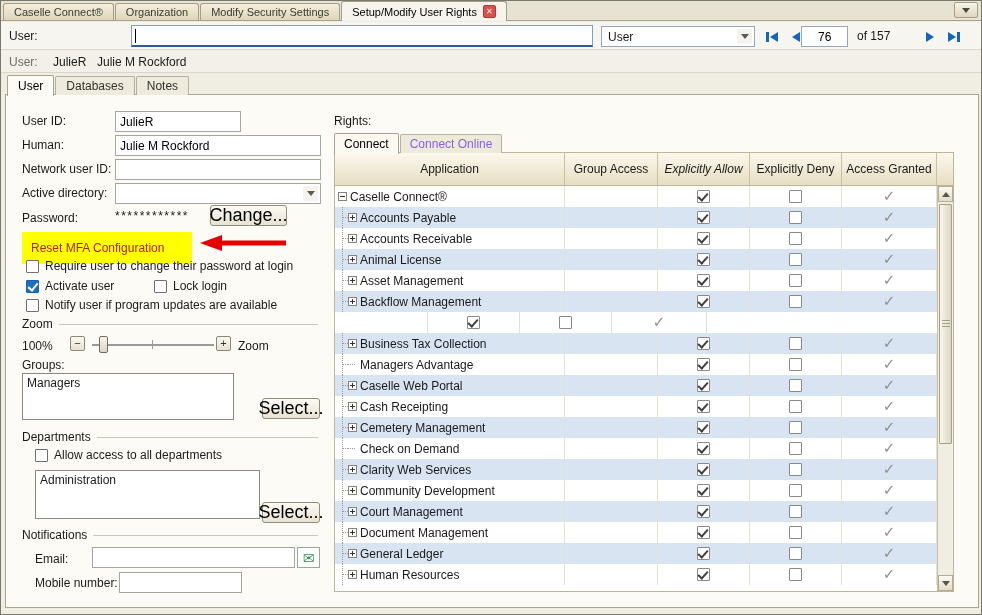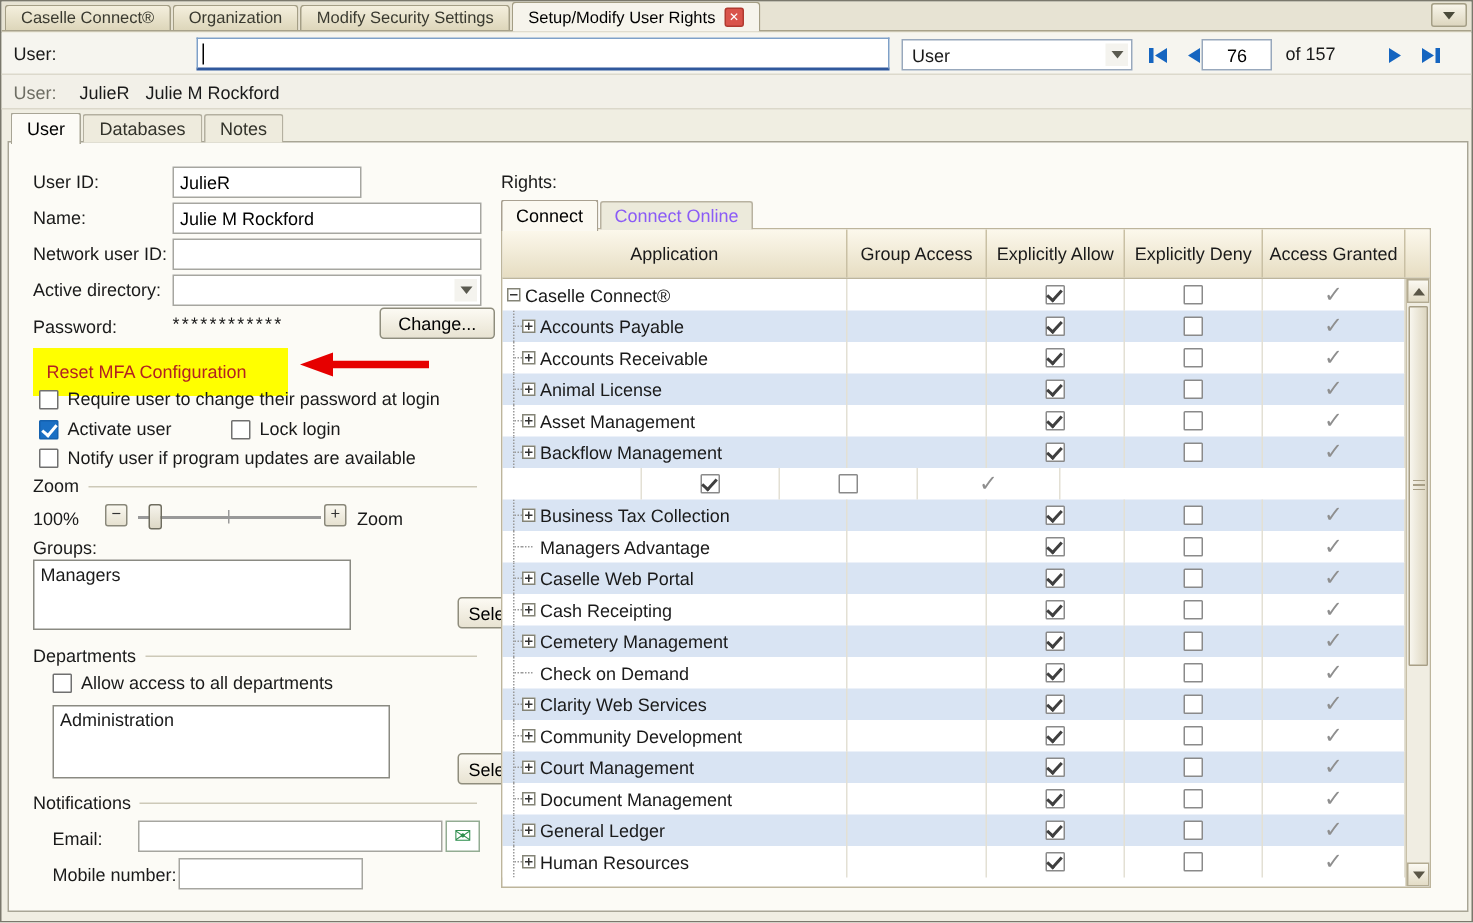--- a/index.html
+++ b/index.html
@@ -51,21 +51,21 @@
           border-bottom:none; border-radius:2px 2px 0 0; margin-right:1px; font-size:12px; color:#33332b; }
   .dtab.active { height:21px; background:#fcfbf6; border-color:#a8a595; margin-bottom:-1px; color:#000; }
 
   
   .main-panel { position:absolute; top:93px; left:4px; width:974px; height:514px; background:#fcfbf6; border:1px solid #a8a595; }
 
   .flabel { position:absolute; font-size:12px; line-height:14px; white-space:nowrap; }
   .tbox { position:absolute; height:21px; background:#fff; border:1px solid #a6a6a0; font:12px "Liberation Sans",sans-serif; padding:0 4px; }
   .combo { position:absolute; height:21px; background:#fff; border:1px solid #a6a6a0; display:flex; align-items:center; padding-left:4px; }
   .btn { position:absolute; background:linear-gradient(#fcfaf3,#e8e3d2); border:1px solid #8f8d7d; border-radius:3px;
-         font-size:12px; display:flex; align-items:center; justify-content:center; cursor:pointer;margin-left:43px; }
+         font-size:18px; display:flex; align-items:center; justify-content:center; cursor:pointer; }
   .stars { position:absolute; letter-spacing:1.5px; font-size:12px; }
 
   .reset-mfa { position:absolute; left:16px; top:137px; width:170px; height:32px; background:#ffff00; color:#b22222;
                display:flex; align-items:center; padding-left:9px; font-size:12px; cursor:pointer; }
   .anno-arrow { position:absolute; left:192px; top:139px; }
 
   .cbrow { position:absolute; display:flex; align-items:center; gap:6px; height:14px; white-space:nowrap; }
   .cb { width:13px; height:13px; border:1px solid #707070; background:#fff; flex:none; position:relative; border-radius:1px; }
   .cb.checked { background:#1a6fc4; border-color:#1561ae; }
   .cb.checked::after { content:""; position:absolute; left:3px; top:0px; width:4px; height:8px;
@@ -90,21 +90,21 @@
   
   .rights-label { position:absolute; left:328px; top:19px; }
   .rights-tabs { position:absolute; left:328px; top:37px; height:21px; display:flex; align-items:flex-end; z-index:2; }
   .rtab { height:19px; padding:0 9px; display:flex; align-items:center; background:#eceadb; border:1px solid #b8b2a0;
           border-bottom:none; border-radius:2px 2px 0 0; margin-right:1px; font-size:12px; color:#8b5cf6; }
   .rtab.active { height:21px; background:#fbf9f1; border-color:#a8a090; margin-bottom:-1px; color:#000; }
 
   .rights-table { position:absolute; left:328px; top:57px; width:620px; height:440px; border:1px solid #bdb59c; background:#fff; }
   .rt-header { display:flex; height:33px; border-bottom:1px solid #bdb59c; background:linear-gradient(#fcf8ec,#e6ddc2); }
   .rt-hcell { display:flex; align-items:center; justify-content:center; font-size:12px; border-right:1px solid #c9c0a4; white-space:nowrap; }
-  .c-app { width:230px; } .c-group { width:93px; } .c-allow { width:92px; } .c-deny { width:92px; } .c-grant { width:95px; }
+  .c-app { width:230px; } .c-group { width:93px; } .c-allow { width:92px;font-style:italic; } .c-deny { width:92px; } .c-grant { width:95px; }
   .c-sb { width:16px; border-right:none; }
   .rt-body { position:absolute; top:33px; left:0; right:0; bottom:0; overflow:hidden; }
   .rt-rows { position:absolute; top:0; left:0; width:602px; }
   .rt-row { display:flex; height:21px; background:#fff; }
   .rt-row:nth-child(even) { background:#d9e4f3; }
   .rt-cell { display:flex; align-items:center; border-right:1px solid #e3e0d4; overflow:hidden; }
   .rt-cell.center { justify-content:center; }
   .app-cell { padding-left:3px; white-space:nowrap; }
   .app-label { margin-left:3px; font-size:12px; }
   .conn { width:10px; height:21px; flex:none; position:relative; }
@@ -196,21 +196,21 @@
       <div class="dtab active">User</div>
       <div class="dtab">Databases</div>
       <div class="dtab">Notes</div>
     </div>
 
   <div class="main-panel">
 
     <span class="flabel" style="left:16px;top:19px">User ID:</span>
     <input class="tbox" style="left: 109px; top: 16px; width: 126px;" value="JulieR">
 
-    <span class="flabel" style="left:16px;top:43px">Name:</span>
+    <span class="flabel" style="left:16px;top:43px">Human:</span>
     <input class="tbox" style="left: 109px; top: 40px; width: 206px;" value="Julie M Rockford">
 
     <span class="flabel" style="left:16px;top:67px">Network user ID:</span>
     <input class="tbox" style="left: 109px; top: 64px; width: 206px;" value="">
 
     <span class="flabel" style="left:16px;top:91px">Active directory:</span>
     <div class="combo" style="left:109px;top:88px;width:206px">
       <span></span>
       <span class="combo-arrow-box">
           <span class="tri-down"></span>

